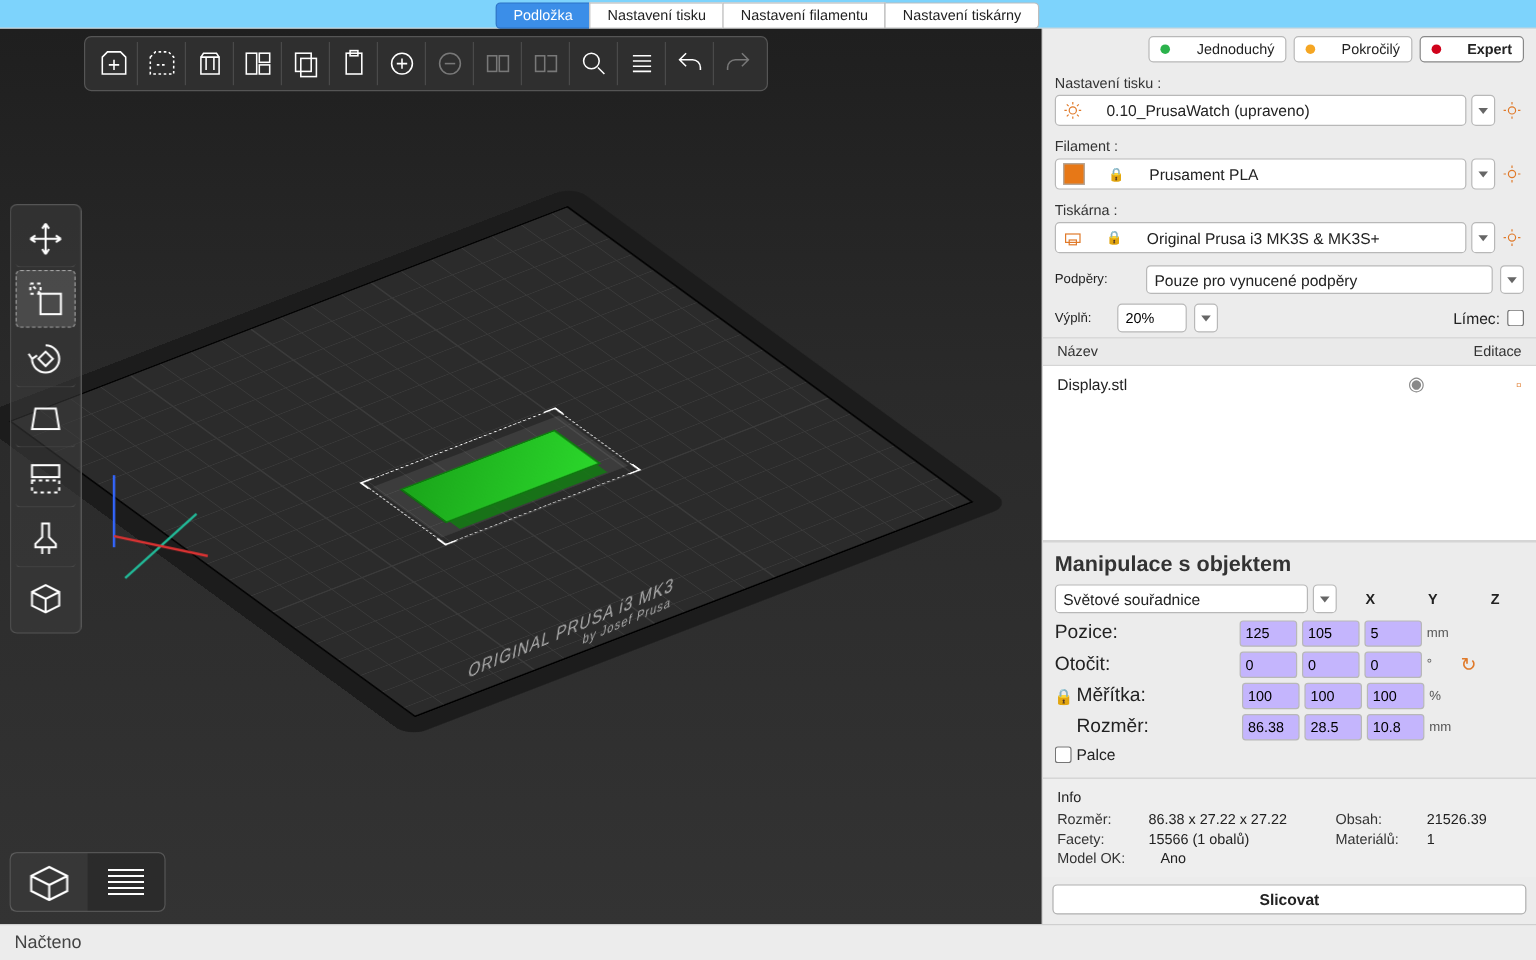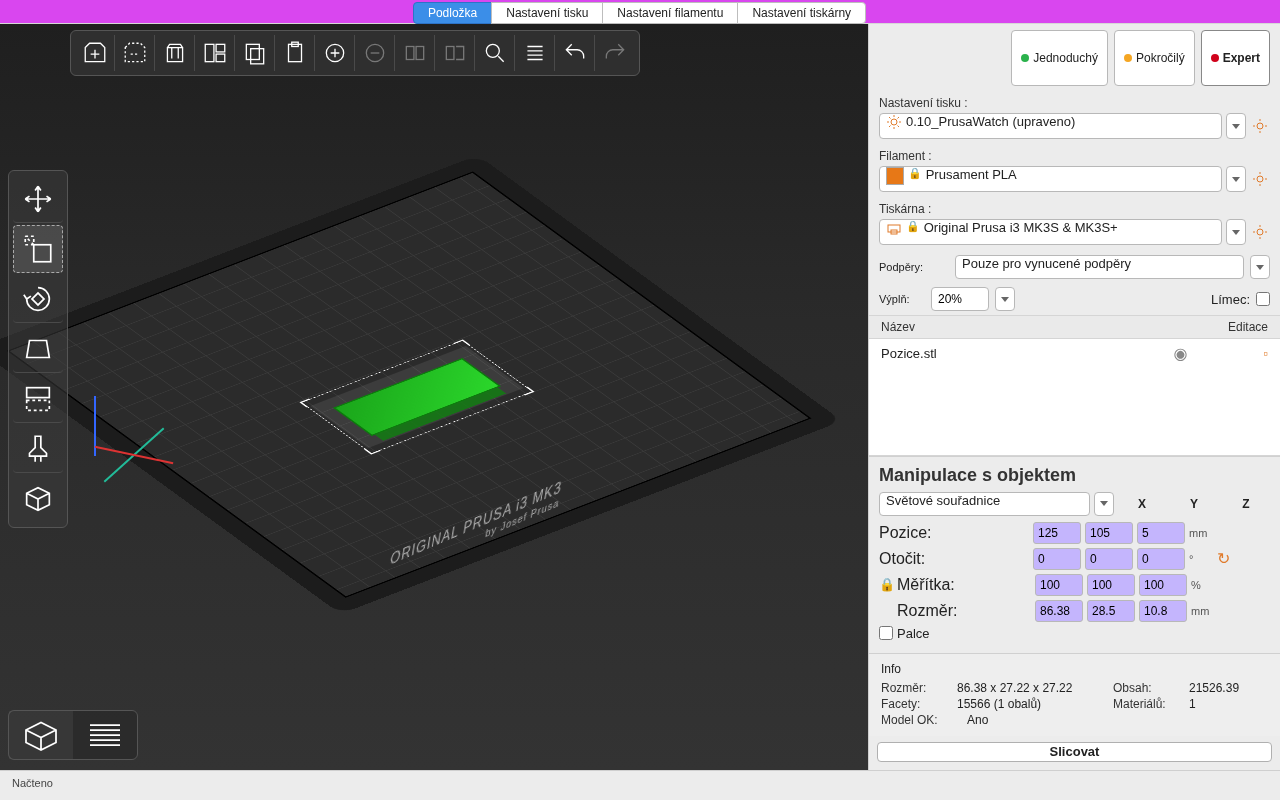--- a/index.html
+++ b/index.html
@@ -1,19 +1,19 @@
 <!DOCTYPE html>
 <html><head>
 <meta charset="utf-8">
 <style>
 * { box-sizing: border-box; margin: 0; padding: 0; font-family: -apple-system, "Helvetica Neue", Arial, sans-serif; }
 body { background: #ececec; width: 1280px; height: 800px; overflow: hidden; font-size: 13px; color: #222; }
 
 
-.top-tabs { height: 24px; display: flex; justify-content: center; align-items: center; background: #d946ef; border-bottom: 1px solid #d7d7d7; gap: 0; padding-top: 2px;}
+.top-tabs { height: 24px; display: flex; justify-content: center; align-items: center; background: #7dd3fc; border-bottom: 1px solid #d7d7d7; gap: 0; padding-top: 2px;}
 .top-tabs .tab { padding: 3px 14px; background: #fff; border: 1px solid #bdbdbd; font-size: 12px; cursor: pointer; margin-left: -1px; }
 .top-tabs .tab:first-child { border-radius: 4px 0 0 4px; }
 .top-tabs .tab:last-child { border-radius: 0 4px 4px 0; }
 .top-tabs .tab.active { background: #3b8ee8; color: #fff; border-color: #2d73c6; }
 
 .workspace { display: flex; height: 746px; }
 
 
 .viewport { flex: 1; background: linear-gradient(#1f1f1f, #2a2a2a 40%, #333 100%); position: relative; overflow: hidden; }
 .viewport .scene { position: absolute; inset: 0; }
@@ -34,29 +34,29 @@
 
 
 .view-toggle { position: absolute; left: 8px; bottom: 10px; display: flex; background: rgba(40,40,40,.7); border: 1px solid #555; border-radius: 6px; }
 .view-toggle .vbtn { width: 64px; height: 48px; display: flex; align-items: center; justify-content: center; cursor: pointer; }
 .view-toggle .vbtn.active { background: rgba(255,255,255,.06); }
 .vbtn svg { width: 40px; height: 32px; stroke: #fff; fill: none; stroke-width: 1.4; }
 
 
 .right-panel { width: 412px; background: #ececec; border-left: 1px solid #cfcfcf; display: flex; flex-direction: column; overflow: hidden; }
 .modes { display: flex; justify-content: flex-end; padding: 6px 10px; gap: 6px; }
-.mode-pill { padding: 20px 9px; border: 1px solid #b8b8b8; border-radius: 4px; background: #fff; font-size: 12px; display: flex; align-items: center; gap: 4px; cursor: pointer; }
+.mode-pill { padding: 3px 9px; border: 1px solid #b8b8b8; border-radius: 4px; background: #fff; font-size: 12px; display: flex; align-items: center; gap: 22px; cursor: pointer; }
 .mode-pill.active { background: #fff; border-color: #888; font-weight: 600; }
 .dot { width: 8px; height: 8px; border-radius: 50%; }
 .dot.g { background: #2bb24c; } .dot.y { background: #f5a623; } .dot.r { background: #d0021b; }
 
 .section { padding: 4px 10px 6px 10px; }
 .section .label { font-size: 12px; color: #333; margin-bottom: 3px; }
 .combo-row { display: flex; gap: 4px; align-items: center; }
-.combo { flex: 1; display: flex; background: #fff; border: 1px solid #b8b8b8; border-radius: 4px; height: 26px; padding: 0 6px; gap: 4px; }
+.combo { flex: 1; display: flex; align-items: center; background: #fff; border: 1px solid #b8b8b8; border-radius: 4px; height: 26px; padding: 0 6px; gap: 20px; }
 .combo .ico { width: 16px; height: 16px; display: inline-flex; }
 .dd-btn, .gear-btn { width: 20px; height: 26px; border: 1px solid #b8b8b8; background: #fff; border-radius: 4px; display:flex; align-items:center; justify-content:center; cursor:pointer; }
 .gear-btn { border: none; background: transparent; }
 .chev { width:0;height:0;border-left:4px solid transparent;border-right:4px solid transparent;border-top:5px solid #666; }
 .lock { font-size: 11px; color: #777; }
 
 .row { display:flex; align-items:center; gap:6px; padding: 4px 10px; }
 .row select, .row input[type=text] { background:#fff; border:1px solid #b8b8b8; border-radius:4px; height:24px; padding:0 6px; font-size:12px; }
 .row .lbl { width: 70px; font-size:11px; }
 .row .wide { flex:1; }
@@ -80,21 +80,21 @@
 .axis-head .ax { width:48px; text-align:center; font-weight:700; font-size:12px; }
 
 .info { padding: 8px 12px; border-top:1px solid #d0d0d0; font-size:12px; background:#eee; flex:1; }
 .info h4 { font-size:12px; font-weight:400; margin-bottom:4px; }
 .info .line { display:flex; gap:16px; padding:1px 0; }
 .info .k { width:60px; color:#333; }
 .info .v { color:#222; }
 
 .slice-btn { margin: 6px 8px 8px 8px; height: 28px; border:1px solid #b0b0b0; background:#fff; border-radius:4px; display:flex; align-items:center; justify-content:center; font-weight:600; cursor:pointer; }
 
-.statusbar { height: 30px; background: #ececec; border-top: 1px solid #cfcfcf; padding: 6px 12px; font-size:11px; color:#444; }
+.statusbar { height: 30px; background: #ececec; border-top: 1px solid #cfcfcf; padding: 6px 12px; font-size:15px; color:#444; }
 
 .filament-color { width:18px; height:18px; background:#e77817; border:1px solid #aaa; }
 
 
 .bed { position:absolute; left:50%; top:50%; width:620px; height:620px; background: repeating-linear-gradient(#3a3a3a 0 1px, transparent 1px 31px), repeating-linear-gradient(90deg,#3a3a3a 0 1px, transparent 1px 31px), #2b2b2b; border:22px solid #1c1c1c; border-radius:18px; transform: translate(-54%,-52%) rotateX(58deg) rotateZ(-36deg); transform-style: preserve-3d; box-shadow: 0 0 0 2px #000 inset; }
 .bed-label { position:absolute; left:44%; top:66%; color:#aaa; font-family: Arial; transform: rotate(-23deg) skewX(-32deg); font-size:14px; letter-spacing:1px; }
 .bed-label .sm { font-size:10px; letter-spacing:1px; display:block; text-align:right; }
 .model { position:absolute; left:48%; top:50%; width:160px; height:66px; background: linear-gradient(135deg,#1aa51a,#2bd72b); border:2px solid #0d7a0d; transform: translate(-50%,-50%) rotateX(58deg) rotateZ(-36deg); box-shadow: 0 18px 0 -4px rgba(20,120,20,.9), 0 0 0 16px rgba(255,255,255,.08); }
 .select-box { position:absolute; left:48%; top:50%; width:200px; height:120px; border:1px dashed #fff; transform: translate(-50%,-50%) rotateX(58deg) rotateZ(-36deg); }
 .corner { position:absolute; width:12px; height:12px; border:2px solid #fff; }
@@ -386,21 +386,21 @@
       <span>Límec:</span>
       <input type="checkbox" style="">
     </div>
 
     <div class="obj-header">
       <span>Název</span>
         <span>Editace</span>
     </div>
     <div class="obj-list">
       <div class="obj-item">
-        <span>Pozice.stl</span>
+        <span>Display.stl</span>
         <span class="spacer"></span>
         <span class="eye">◉</span>
         <span style="width:60px"></span>
         <span style="color:#e07a2a;">▫</span>
       </div>
     </div>
 
     <div class="manip">
       <h4>Manipulace s objektem</h4>
       <div class="axis-head">

